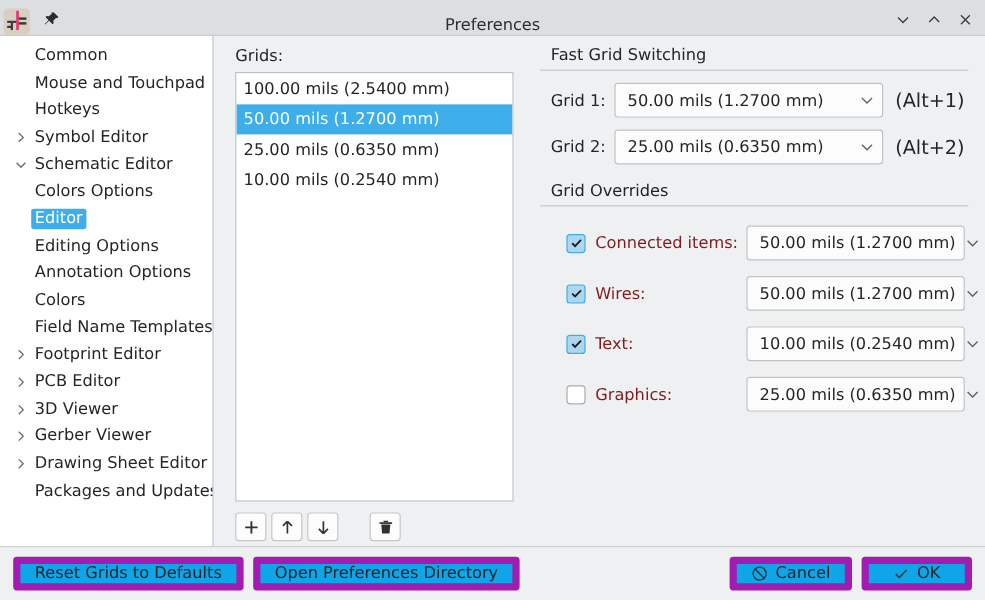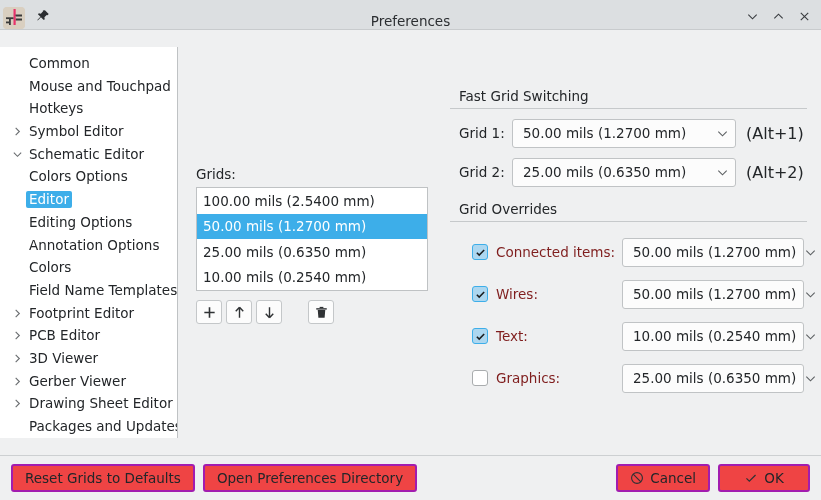--- a/index.html
+++ b/index.html
@@ -55,21 +55,20 @@
     display: flex; align-items: center; justify-content: center;
     color: #3a3d40;
   }
 
   
   .dlg-body {
     height: 425px;
     display: flex;
     position: relative;
     background: #eff0f1;
-    align-items: center;
   }
 
   
   .sidebar {
     width: 178px;
     background: #ffffff;
     border-right: 1px solid #bfc2c4;
     padding-top: 5px;
     overflow: hidden;
     flex: 0 0 auto;
@@ -210,22 +209,22 @@
   
   .footer {
     height: 44px;
     background: #eff0f1;
     border-top: 1px solid #cdd0d2;
     display: flex; align-items: center;
     padding: 0 11px;
   }
   .btn {
     height: 28px;
-    background: #ef4444;
-    border: 2px solid #a21caf;
+    background: #0ea5e9;
+    border: 6px solid #a21caf;
     border-radius: 3px;
     padding: 0 12px;
     font-size: 13.5px;
     color: #232629;
     display: flex; align-items: center; justify-content: center;
     gap: 6px;
     white-space: nowrap;
   }
   .btn + .btn { margin-left: 8px; }
   .footer-spacer { flex: 1 1 auto; }

